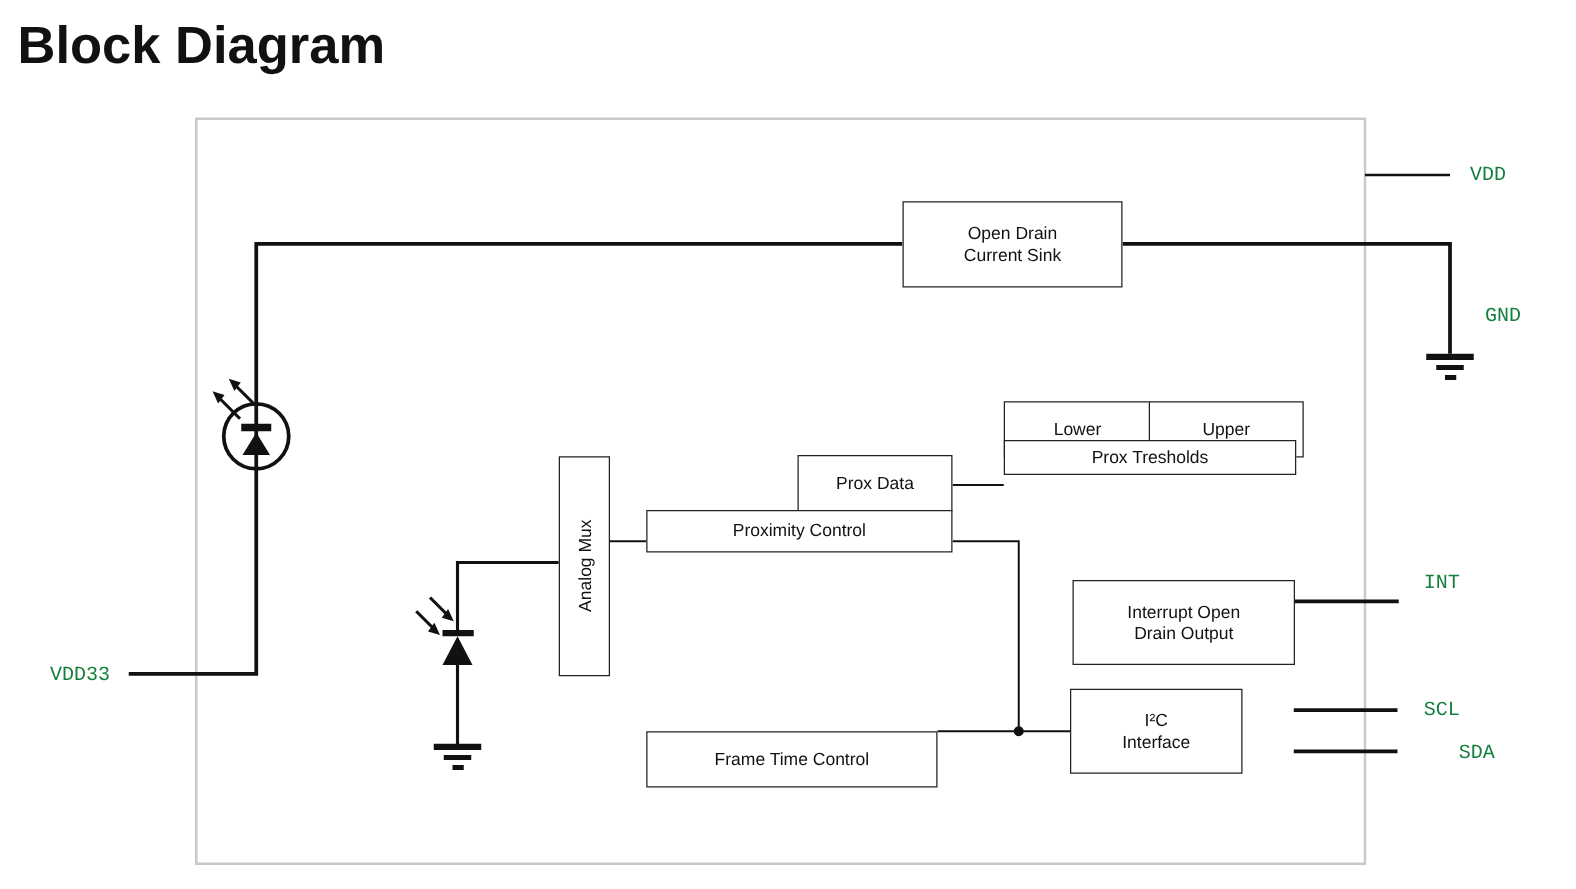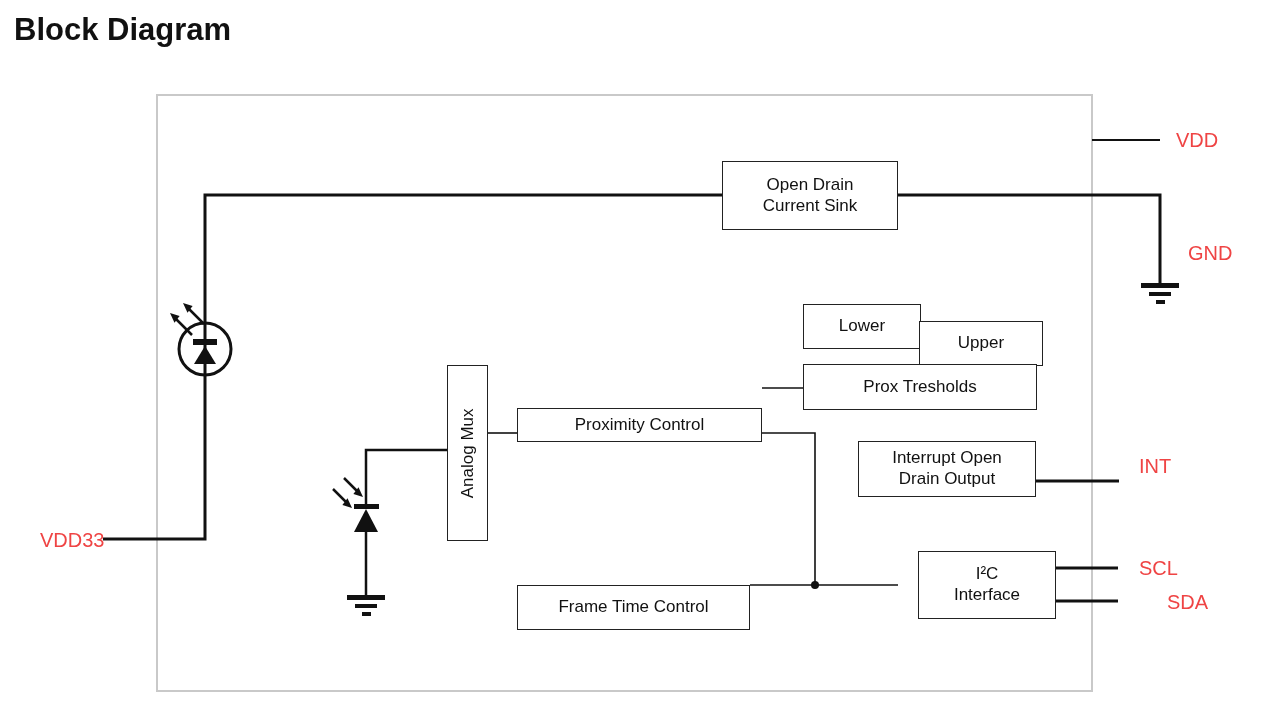--- a/index.html
+++ b/index.html
@@ -12,65 +12,66 @@
     position: relative;
     width: 1261px;
     height: 711px;
     background: #ffffff;
     overflow: hidden;
   }
   .page-title {
     position: absolute;
     left: 14px;
     top: 12px;
-    font-size: 31px;
+    font-size: 42px;
     font-weight: bold;
     color: #111111;
     letter-spacing: 0px;
   }
   .diagram-svg {
     position: absolute;
     left: 0;
     top: 0;
     width: 1261px;
     height: 711px;
   }
   .block {
     position: absolute;
     box-sizing: border-box;
     background: #ffffff;
     border: 1.6px solid #222222;
     display: flex;
     flex-direction: column;
     align-items: center;
     justify-content: center;
-    font-size: 17px;
+    font-size: 14px;
     line-height: 1.22;
     color: #111111;
     text-align: center;
     white-space: nowrap;
   }
   .block-open-drain        { left: 722px; top: 161px; width: 176px; height: 69px; }
-  .block-lower             { left: 803px; top: 304px; width: 118px; height: 45px; }
+  .block-lower             { left: 803px; top: 321px; width: 118px; height: 45px; }
   .block-upper             { left: 919px; top: 321px; width: 124px; height: 45px; }
-  .block-prox-thresholds   { left: 803px; top: 364px; width: 234px; height: 46px; }
+  .block-prox-thresholds   { left: 803px; top: 352px; width: 234px; height: 28px; }
   .block-prox-adc          { left: 517px; top: 364px; width: 123px; height: 46px; }
   .block-prox-data         { left: 638px; top: 364px; width: 124px; height: 46px; }
   .block-proximity-control { left: 517px; top: 408px; width: 245px; height: 34px; }
   .block-analog-mux        { left: 447px; top: 365px; width: 41px; height: 176px; }
   .block-analog-mux .v-text { transform: rotate(-90deg); white-space: nowrap; }
-  .block-interrupt         { left: 858px; top: 441px; width: 178px; height: 56px; }
+  .block-interrupt         { left: 858px; top: 464px; width: 178px; height: 68px; }
   .block-frame-time        { left: 517px; top: 585px; width: 233px; height: 45px; }
-  .block-i2c               { left: 918px; top: 551px; width: 138px; height: 68px; }
+  .block-i2c               { left: 856px; top: 551px; width: 138px; height: 68px; }
   .pin-label {
     position: absolute;
-    font-size: 20px;
-    color: #ef4444;
+    font-size: 16px;
+    color: #15803d;
     transform: translateY(-50%);
     white-space: nowrap;
+    font-family: Liberation Mono, monospace;
   }
   .pin-vdd   { left: 1176px; top: 140px; }
   .pin-gnd   { left: 1188px; top: 253px; }
   .pin-int   { left: 1139px; top: 466px; }
   .pin-scl   { left: 1139px; top: 568px; }
   .pin-sda   { left: 1139px; top: 602px; margin-left: 28px; }
   .pin-vdd33 { left: 40px;  top: 540px; }
 </style>
 </head>
 <body>
@@ -138,20 +139,23 @@
   <div class="block block-lower">
     <span>Lower</span>
   </div>
   <div class="block block-upper">
     <span>Upper</span>
   </div>
   <div class="block block-prox-thresholds">
     <span>Prox Tresholds</span>
   </div>
 
+  <div class="block block-prox-data">
+    <span>Prox Data</span>
+  </div>
   <div class="block block-proximity-control">
     <span>Proximity Control</span>
   </div>
 
   <div class="block block-analog-mux">
     <span class="v-text">Analog Mux</span>
   </div>
 
   <div class="block block-interrupt">
     <span>Interrupt Open</span>

